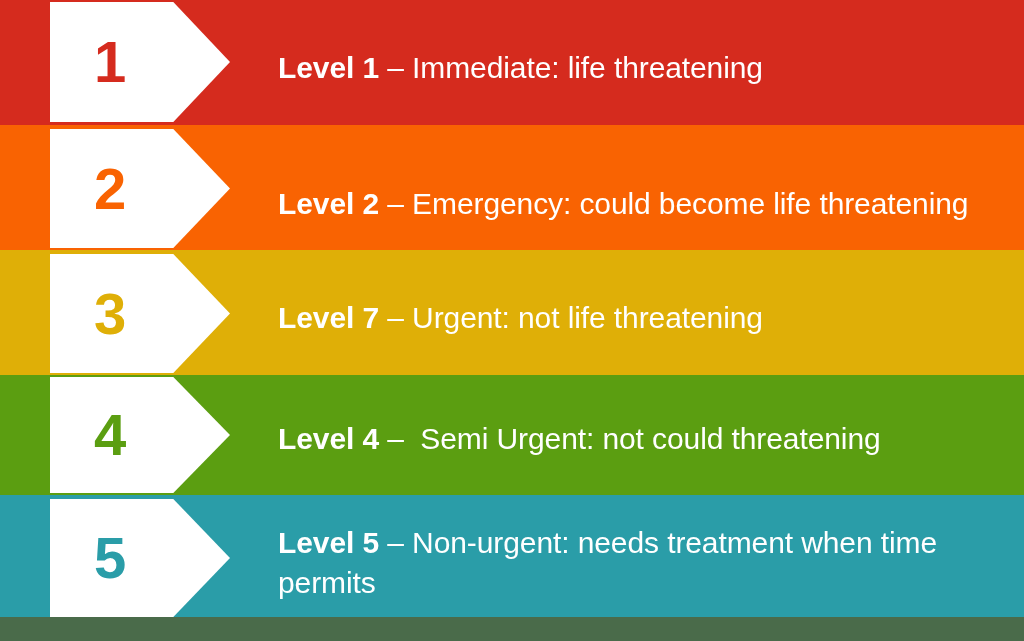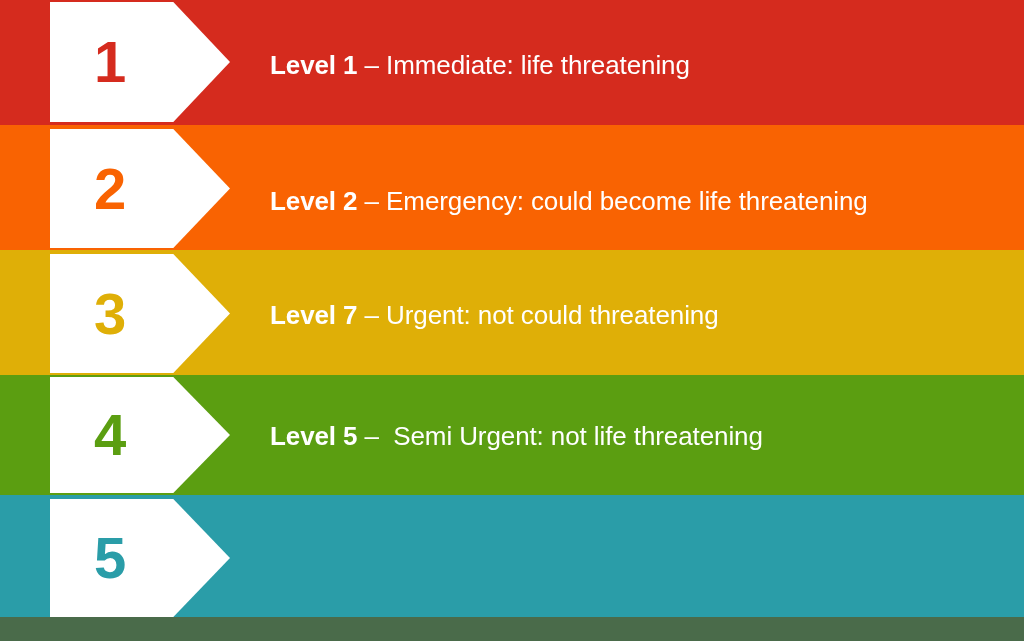--- a/index.html
+++ b/index.html
@@ -36,24 +36,24 @@
   .chevron-number {
     font-size: 58px;
     font-weight: bold;
     line-height: 1;
     margin-left: 44px;
     letter-spacing: -0.5px;
     user-select: none;
   }
   .band-text {
     position: absolute;
-    left: 270px;
+    left: 278px;
     right: 30px;
     color: #ffffff;
-    font-size: 26px;
+    font-size: 30px;
     line-height: 1.32;
     letter-spacing: -0.1px;
     white-space: pre-wrap;
   }
   .band-text .lead {
     font-weight: bold;
   }
   .footer-band {
     position: absolute;
     left: 0;
@@ -75,30 +75,31 @@
       <div class="band" style="top: 125px; height: 125px; background: rgb(249, 99, 2);">
         <div class="chevron" style="top: 4px; height: 119px;">
           <span class="chevron-number" style="color: rgb(249, 99, 2);">2</span>
         </div>
         <div class="band-text" style="top: 48px; margin-top: 11px;"><span class="lead">Level 2</span><span class="sep"> – </span><span class="desc">Emergency: could become life threatening</span></div>
       </div>
       <div class="band" style="top: 250px; height: 125px; background: rgb(223, 175, 7);">
         <div class="chevron" style="top: 4px; height: 119px;">
           <span class="chevron-number" style="color: rgb(223, 175, 7);">3</span>
         </div>
-        <div class="band-text" style="top: 48px;"><span class="lead">Level 7</span><span class="sep"> – </span><span class="desc">Urgent: not could threatening</span></div>
+        <div class="band-text" style="top: 48px;"><span class="lead">Level 7</span><span class="sep"> – </span><span class="desc">Urgent: not life threatening</span></div>
       </div>
       <div class="band" style="top: 375px; height: 120px; background: rgb(91, 158, 17);">
         <div class="chevron" style="top: 2px; height: 116px;">
           <span class="chevron-number" style="color: rgb(91, 158, 17);">4</span>
         </div>
-        <div class="band-text" style="top: 44px;"><span class="lead">Level 5</span><span class="sep"> –  </span><span class="desc">Semi Urgent: not life threatening</span></div>
+        <div class="band-text" style="top: 44px;"><span class="lead">Level 4</span><span class="sep"> –  </span><span class="desc">Semi Urgent: not could threatening</span></div>
       </div>
       <div class="band" style="top: 495px; height: 122px; background: rgb(42, 157, 168);">
         <div class="chevron" style="top: 4px; height: 118px;">
           <span class="chevron-number" style="color: rgb(42, 157, 168);">5</span>
         </div>
+        <div class="band-text" style="top: 28px;"><span class="lead">Level 5</span><span class="sep"> – </span><span class="desc">Non-urgent: needs treatment when time permits</span></div>
       </div>
     </div>
 
   <div class="footer-band" style="top: 617px; height: 24px; background: rgb(74, 107, 74);"></div>
 
 </div>
 
 </body></html>

